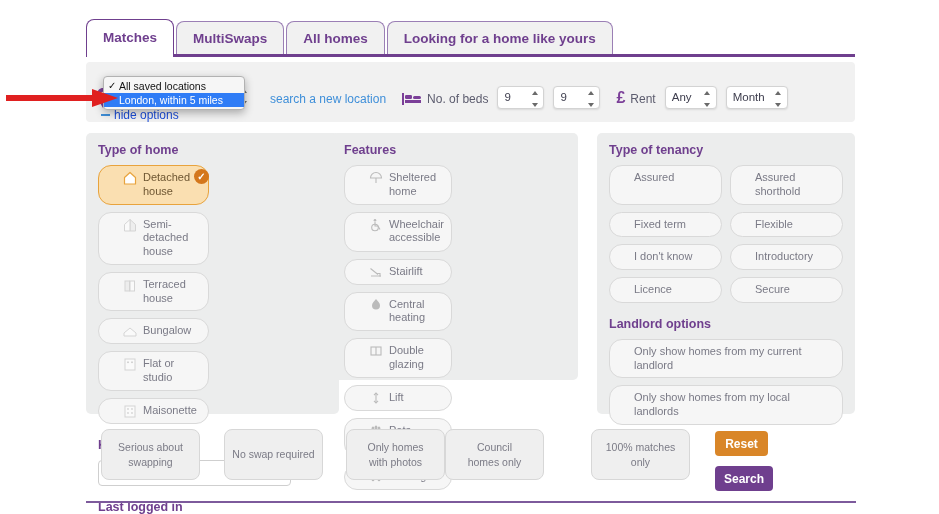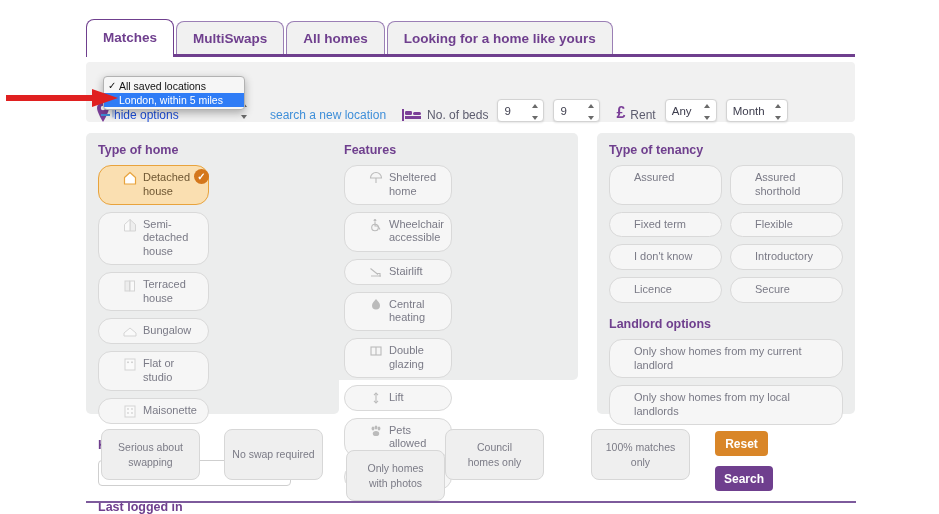--- a/index.html
+++ b/index.html
@@ -34,21 +34,21 @@
   }
   .tab.active::after {
     content:""; position:absolute; left:0; right:0; bottom:-3px; height:3px; background:#fff;
   }
 
   
   .searchrow {
     position: absolute; left: 86px; top: 62px; width: 769px; height: 60px;
     background: #f1f1f1;
     border-radius: 4px;
-    display: flex; align-items: flex-end; padding: 10px 10px 0 10px;
+    display: flex; align-items: center; padding: 10px 10px 0 10px;
   }
   .pin-icon { width: 14px; height: 20px; margin-top: 1px; margin-right: 2px; flex: 0 0 auto; }
   .loc-select-wrap { position: relative; width: 140px; height: 22px; flex: 0 0 auto; }
   .loc-select {
     width: 140px; height: 22px;
     background: #fdfdfd;
     border: 1px solid #b8c8e6; border-radius: 5px;
     box-shadow: 0 1px 2px rgba(0,0,0,.08);
   }
   .sel-spin {
@@ -167,21 +167,21 @@
   
   .bigbtn {
     position: absolute; width: 99px; height: 51px;
     background: #efefef; border: 1px solid #d7d7d7; border-radius: 8px;
     font-size: 10.5px; color: #7b7b86; line-height: 1.35;
     display: flex; align-items: center; justify-content: center; text-align: center;
     padding: 0 6px;
   }
   #bb0 { left: 101px; top: 429px; }
   #bb1 { left: 224px; top: 429px; }
-  #bb2 { left: 346px; top: 450px; }
+  #bb2 { left: 346px; top: 429px; }
   #bb3 { left: 445px; top: 429px; }
   #bb4 { left: 591px; top: 429px; }
 
   .actbtn {
     position: absolute; width: 53px; height: 25px;
     border-radius: 4px; font-size: 12px; font-weight: bold; color: #fff;
     display:flex; align-items:center; justify-content:center;
   }
   #reset-btn  { left: 715px; top: 431px; background: #d98628; }
   #search-btn { left: 715px; top: 466px; background: #6f3f8e; width: 58px; }

